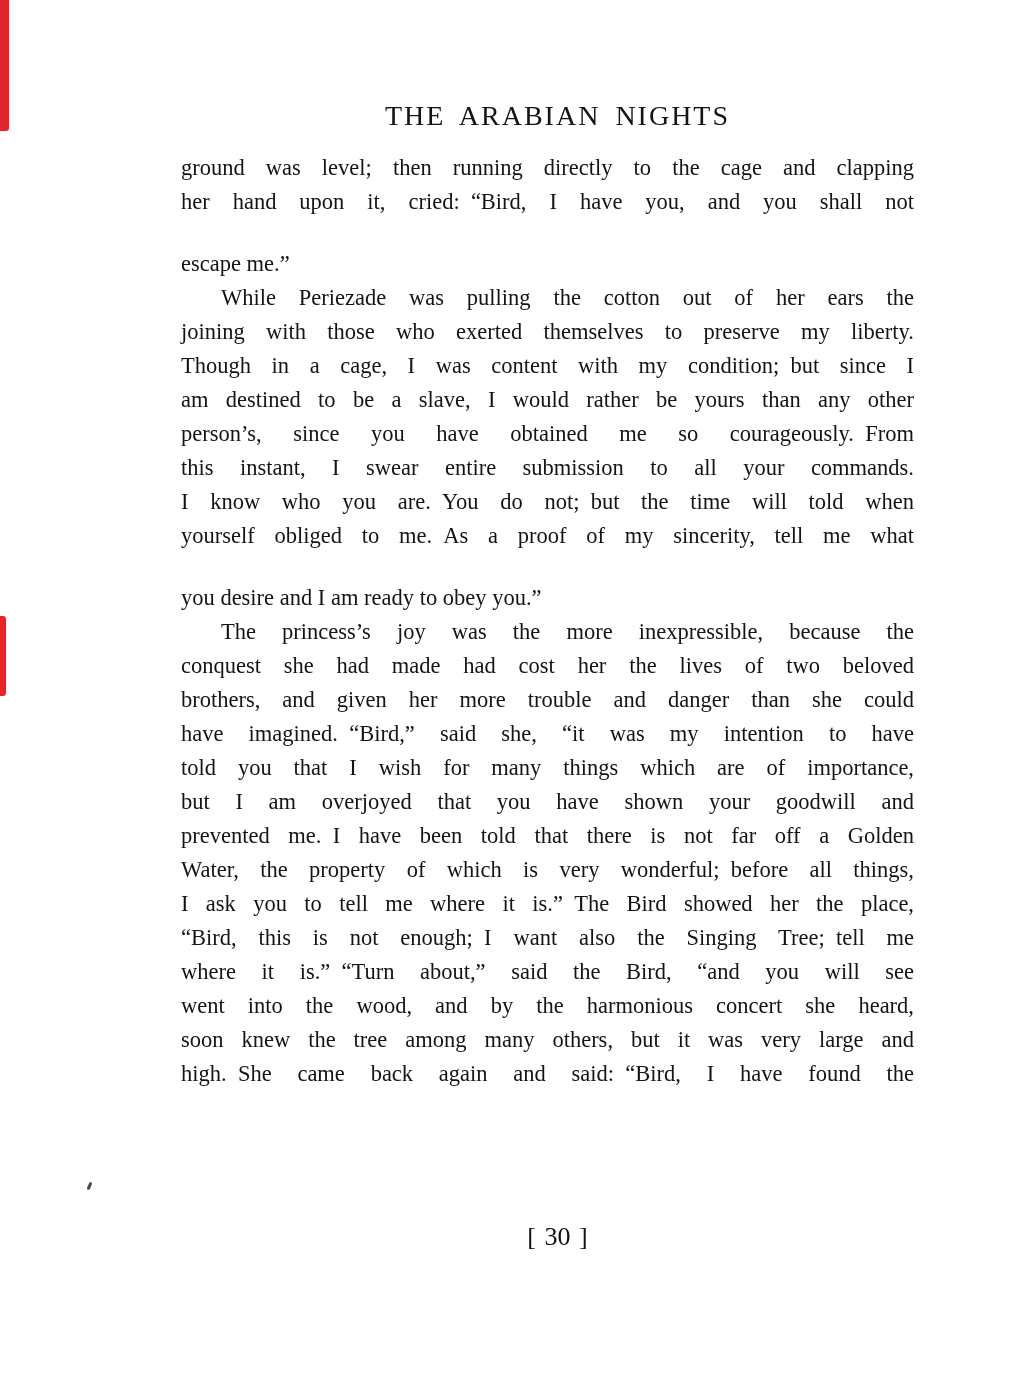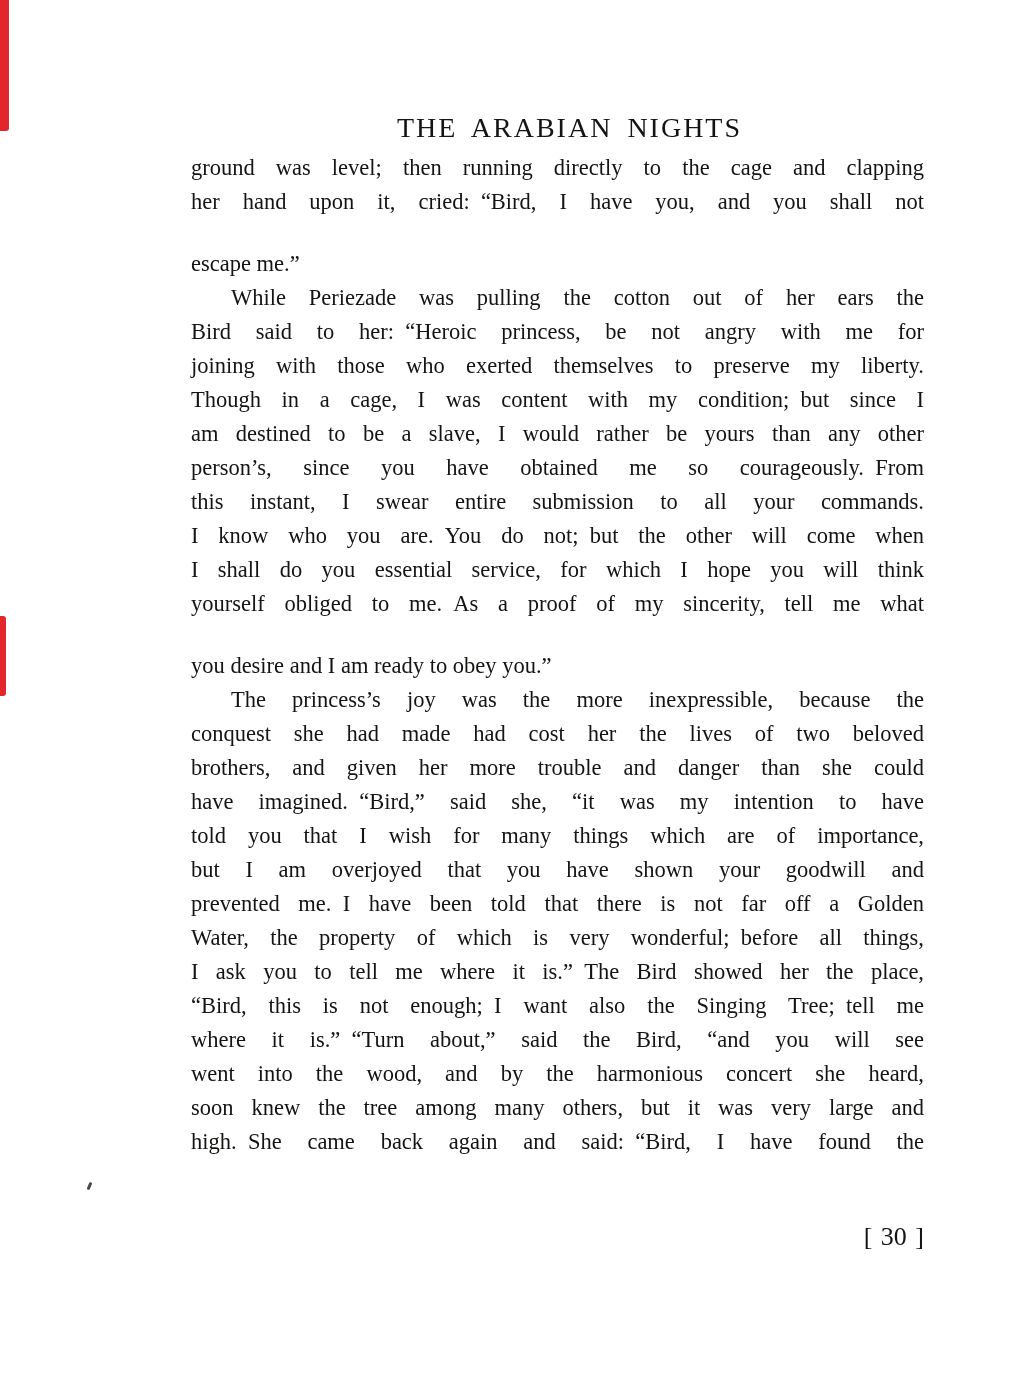--- a/index.html
+++ b/index.html
@@ -15,53 +15,53 @@
   }
   .page {
     position: absolute;
     inset: 0;
   }
   .running-head {
     position: absolute;
     top: 102px;
     left: 191px;
     width: 733px;
-    margin: 12px;
+    margin: 0;
     text-align: center;
     font-size: 28px;
     font-weight: normal;
     line-height: 28px;
     letter-spacing: 2px;
     word-spacing: 6px;
   }
   .text-block {
     position: absolute;
     top: 151px;
-    left: 191px;
+    left: 181px;
     width: 733px;
     font-size: 22.5px;
   }
   .line {
     line-height: 34px;
     text-align: justify;
     text-align-last: justify;
   }
   .line.indent {
     padding-left: 40px;
   }
   .line.para-end {
     text-align-last: left;
     margin-top: 28px;
   }
   .page-number {
     position: absolute;
     top: 1222px;
     left: 191px;
     width: 733px;
-    text-align: right;
+    text-align: center;
     font-size: 26px;
     line-height: 30px;
     word-spacing: 2px;
   }
   .red-mark {
     position: absolute;
     left: 0;
   }
   .red-mark-top {
     top: 0;
@@ -96,28 +96,26 @@
 
   <div class="ink-speck" style="background-color: rgb(74, 74, 74);"></div>
 
   <h1 class="running-head" style="color: rgb(21, 20, 18);">THE ARABIAN NIGHTS</h1>
 
   <div class="text-block" id="text-block" style="color: rgb(21, 20, 18);">
       <div class="line">ground was level; then running directly to the cage and clapping</div>
       <div class="line">her hand upon it, cried: “Bird, I have you, and you shall not</div>
       <div class="line para-end">escape me.”</div>
       <div class="line indent">While Periezade was pulling the cotton out of her ears the</div>
-      <div class="line">Bird said to her: “Heroic princess, be not angry with me for</div>
       <div class="line">joining with those who exerted themselves to preserve my liberty.</div>
       <div class="line">Though in a cage, I was content with my condition; but since I</div>
       <div class="line">am destined to be a slave, I would rather be yours than any other</div>
       <div class="line">person’s, since you have obtained me so courageously. From</div>
       <div class="line">this instant, I swear entire submission to all your commands.</div>
-      <div class="line">I know who you are. You do not; but the other will come when</div>
-      <div class="line">I shall do you essential service, for which I hope you will think</div>
+      <div class="line">I know who you are. You do not; but the time will told when</div>
       <div class="line">yourself obliged to me. As a proof of my sincerity, tell me what</div>
       <div class="line para-end">you desire and I am ready to obey you.”</div>
       <div class="line indent">The princess’s joy was the more inexpressible, because the</div>
       <div class="line">conquest she had made had cost her the lives of two beloved</div>
       <div class="line">brothers, and given her more trouble and danger than she could</div>
       <div class="line">have imagined. “Bird,” said she, “it was my intention to have</div>
       <div class="line">told you that I wish for many things which are of importance,</div>
       <div class="line">but I am overjoyed that you have shown your goodwill and</div>
       <div class="line">prevented me. I have been told that there is not far off a Golden</div>
       <div class="line">Water, the property of which is very wonderful; before all things,</div>

